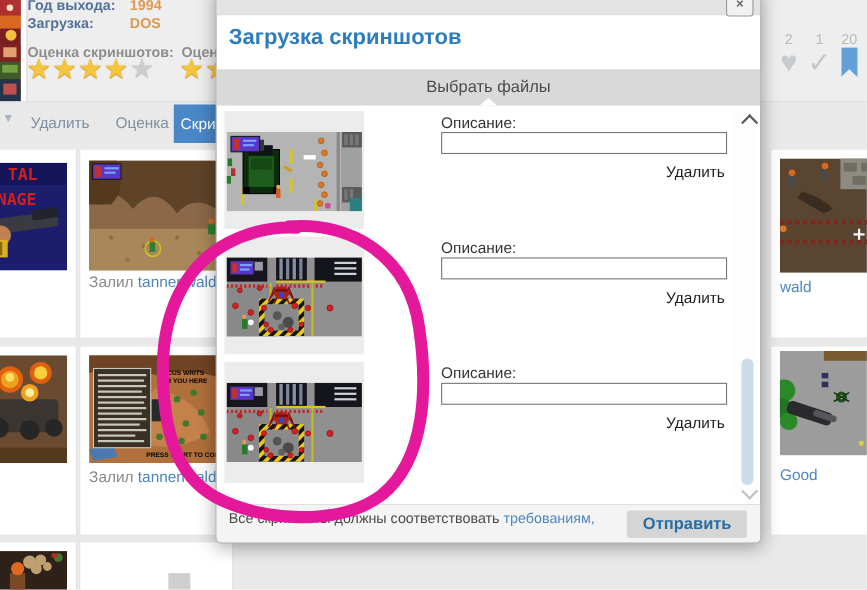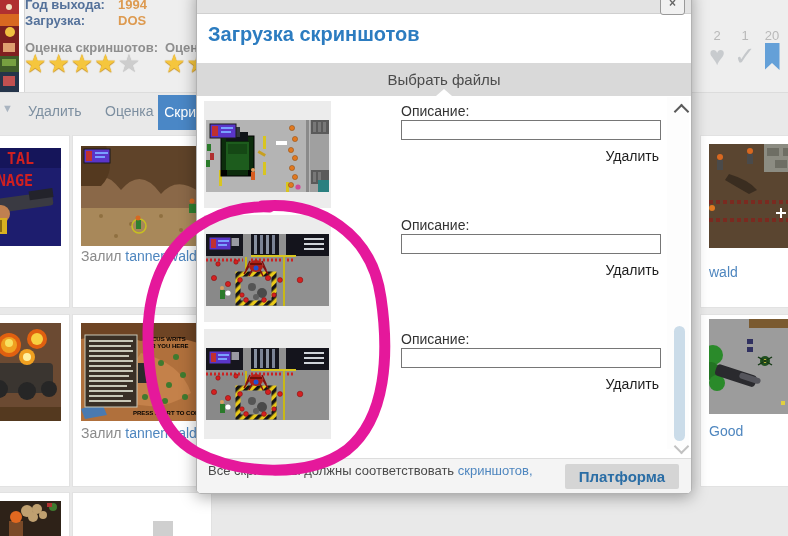--- a/index.html
+++ b/index.html
@@ -247,21 +247,21 @@
     <rect x="38" y="10" width="6" height="10" fill="#4a4a4a"></rect>
       <circle cx="41" cy="7" r="3" fill="#d86820"></circle>
     <circle cx="100" cy="40" r="8" fill="#8030c0"></circle>
       <circle cx="100" cy="40" r="4" fill="#e060e0"></circle>
     <g stroke="#ffffff" stroke-width="2">
         <line x1="72" y1="64" x2="72" y2="74"></line>
         <line x1="67" y1="69" x2="77" y2="69"></line>
       </g>
     <circle cx="3" cy="64" r="3" fill="#e07820"></circle>
   </svg>
-  <div class="abs upl" style="left:8px;top:128px">
+  <div class="abs upl" style="left:8px;top:116px">
     <a>wald</a>
   </div>
 </div>
 
 <div class="abs card" style="left:-30px;top:314px;width:98px;height:171px">
   <svg class="abs" style="left:8px;top:8px" width="82" height="98" viewBox="0 0 82 98">
     <rect width="82" height="98" fill="#6b4a32"></rect>
     <rect x="8" y="40" width="66" height="30" rx="4" fill="#3a3530"></rect>
     <circle cx="20" cy="66" r="9" fill="#262626"></circle>
       <circle cx="48" cy="68" r="9" fill="#262626"></circle>
@@ -458,23 +458,23 @@
   <span class="abs m-del" style="top:387px">Удалить</span>
 
   <div class="abs sb-track">
     <div class="abs sb-thumb" style="left:7px;top:229px"></div>
   </div>
   <div class="abs sb-up"></div>
   <div class="abs sb-down"></div>
 
   <div class="abs m-footer">
     <div class="abs m-note">
-      <span>Все скриншоты должны соответствовать </span><a class="lnk">скриншотов,</a><br>
+      <span>Все скриншоты должны соответствовать </span><a class="lnk">требованиям,</a><br>
     </div>
-    <button class="abs m-submit">Платформа</button>
+    <button class="abs m-submit">Отправить</button>
   </div>
 </div>
 
 <svg class="abs annotation" width="788" height="536" viewBox="0 0 788 536">
   <path d="M 262 206
            C 318 201, 372 232, 381 298
            C 389 352, 387 418, 347 450
            C 308 479, 237 474, 196 452
            C 160 432, 148 392, 148 332
            C 149 286, 166 243, 207 221

